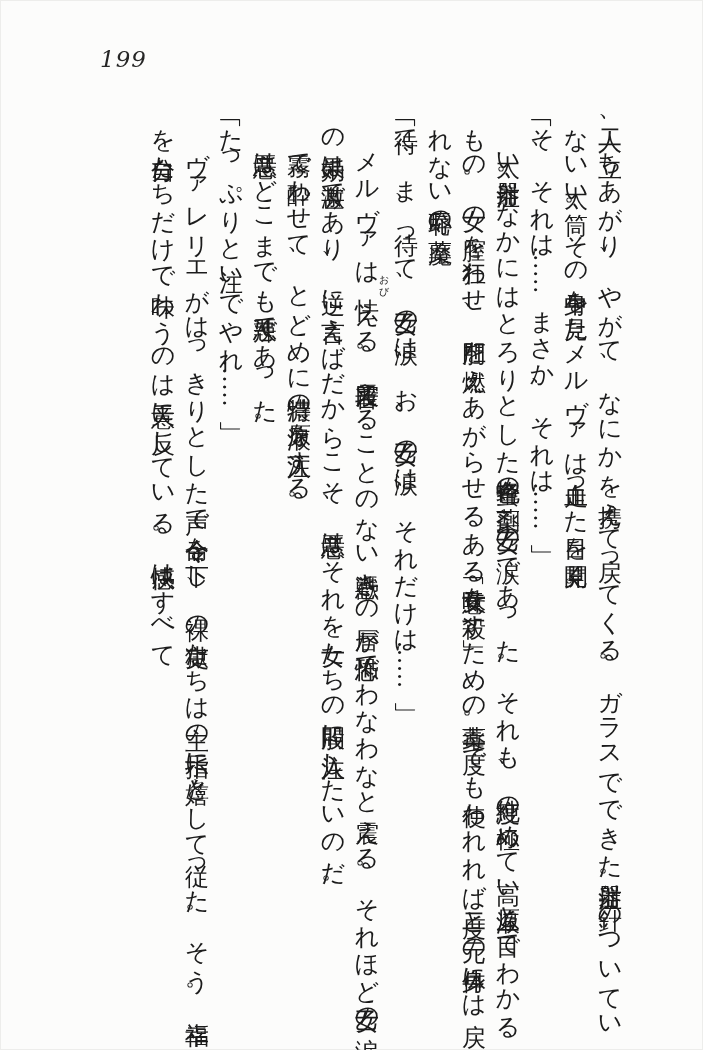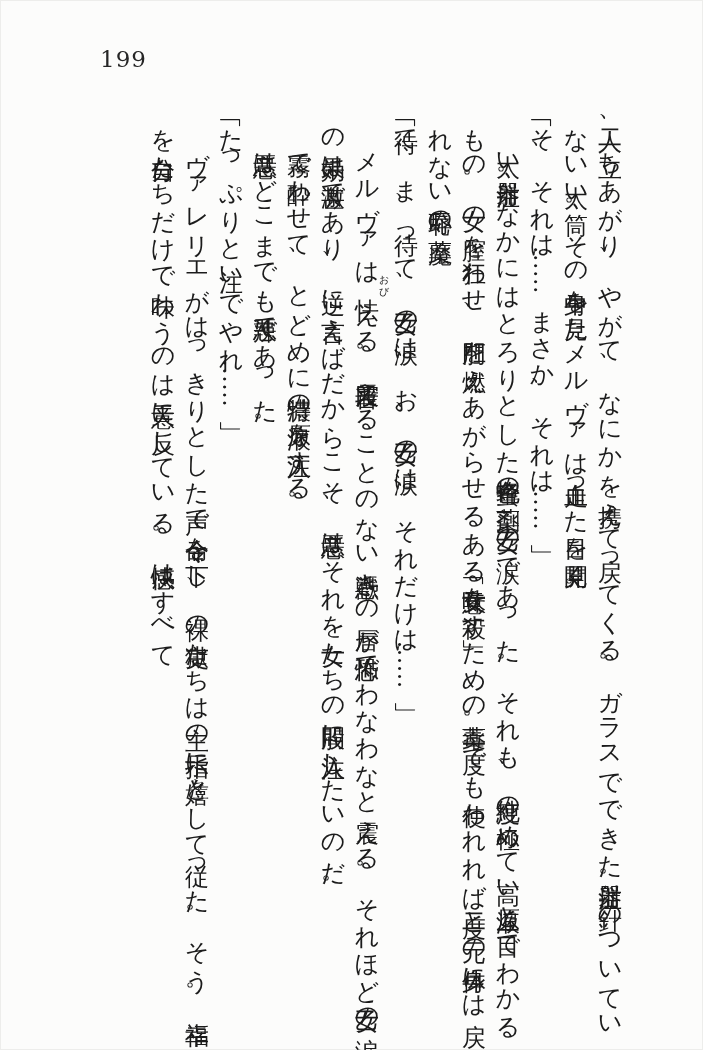--- a/index.html
+++ b/index.html
@@ -12,20 +12,21 @@
     position: relative;
     width: 703px; height: 1050px;
     background: #fcfcfb;
     box-shadow: inset 0 0 0 1px #ededeb;
     overflow: hidden;
   }
   .page-number {
     position: absolute;
     top: 46px; left: 100px;
     font-size: 23px;
+    font-style: italic;
     letter-spacing: 1px;
     color: #262626;
   }
   .text-block {
     position: absolute;
     top: 112px;
     right: 76px;
     height: 916px;
     writing-mode: vertical-rl;
     font-size: 24px;

